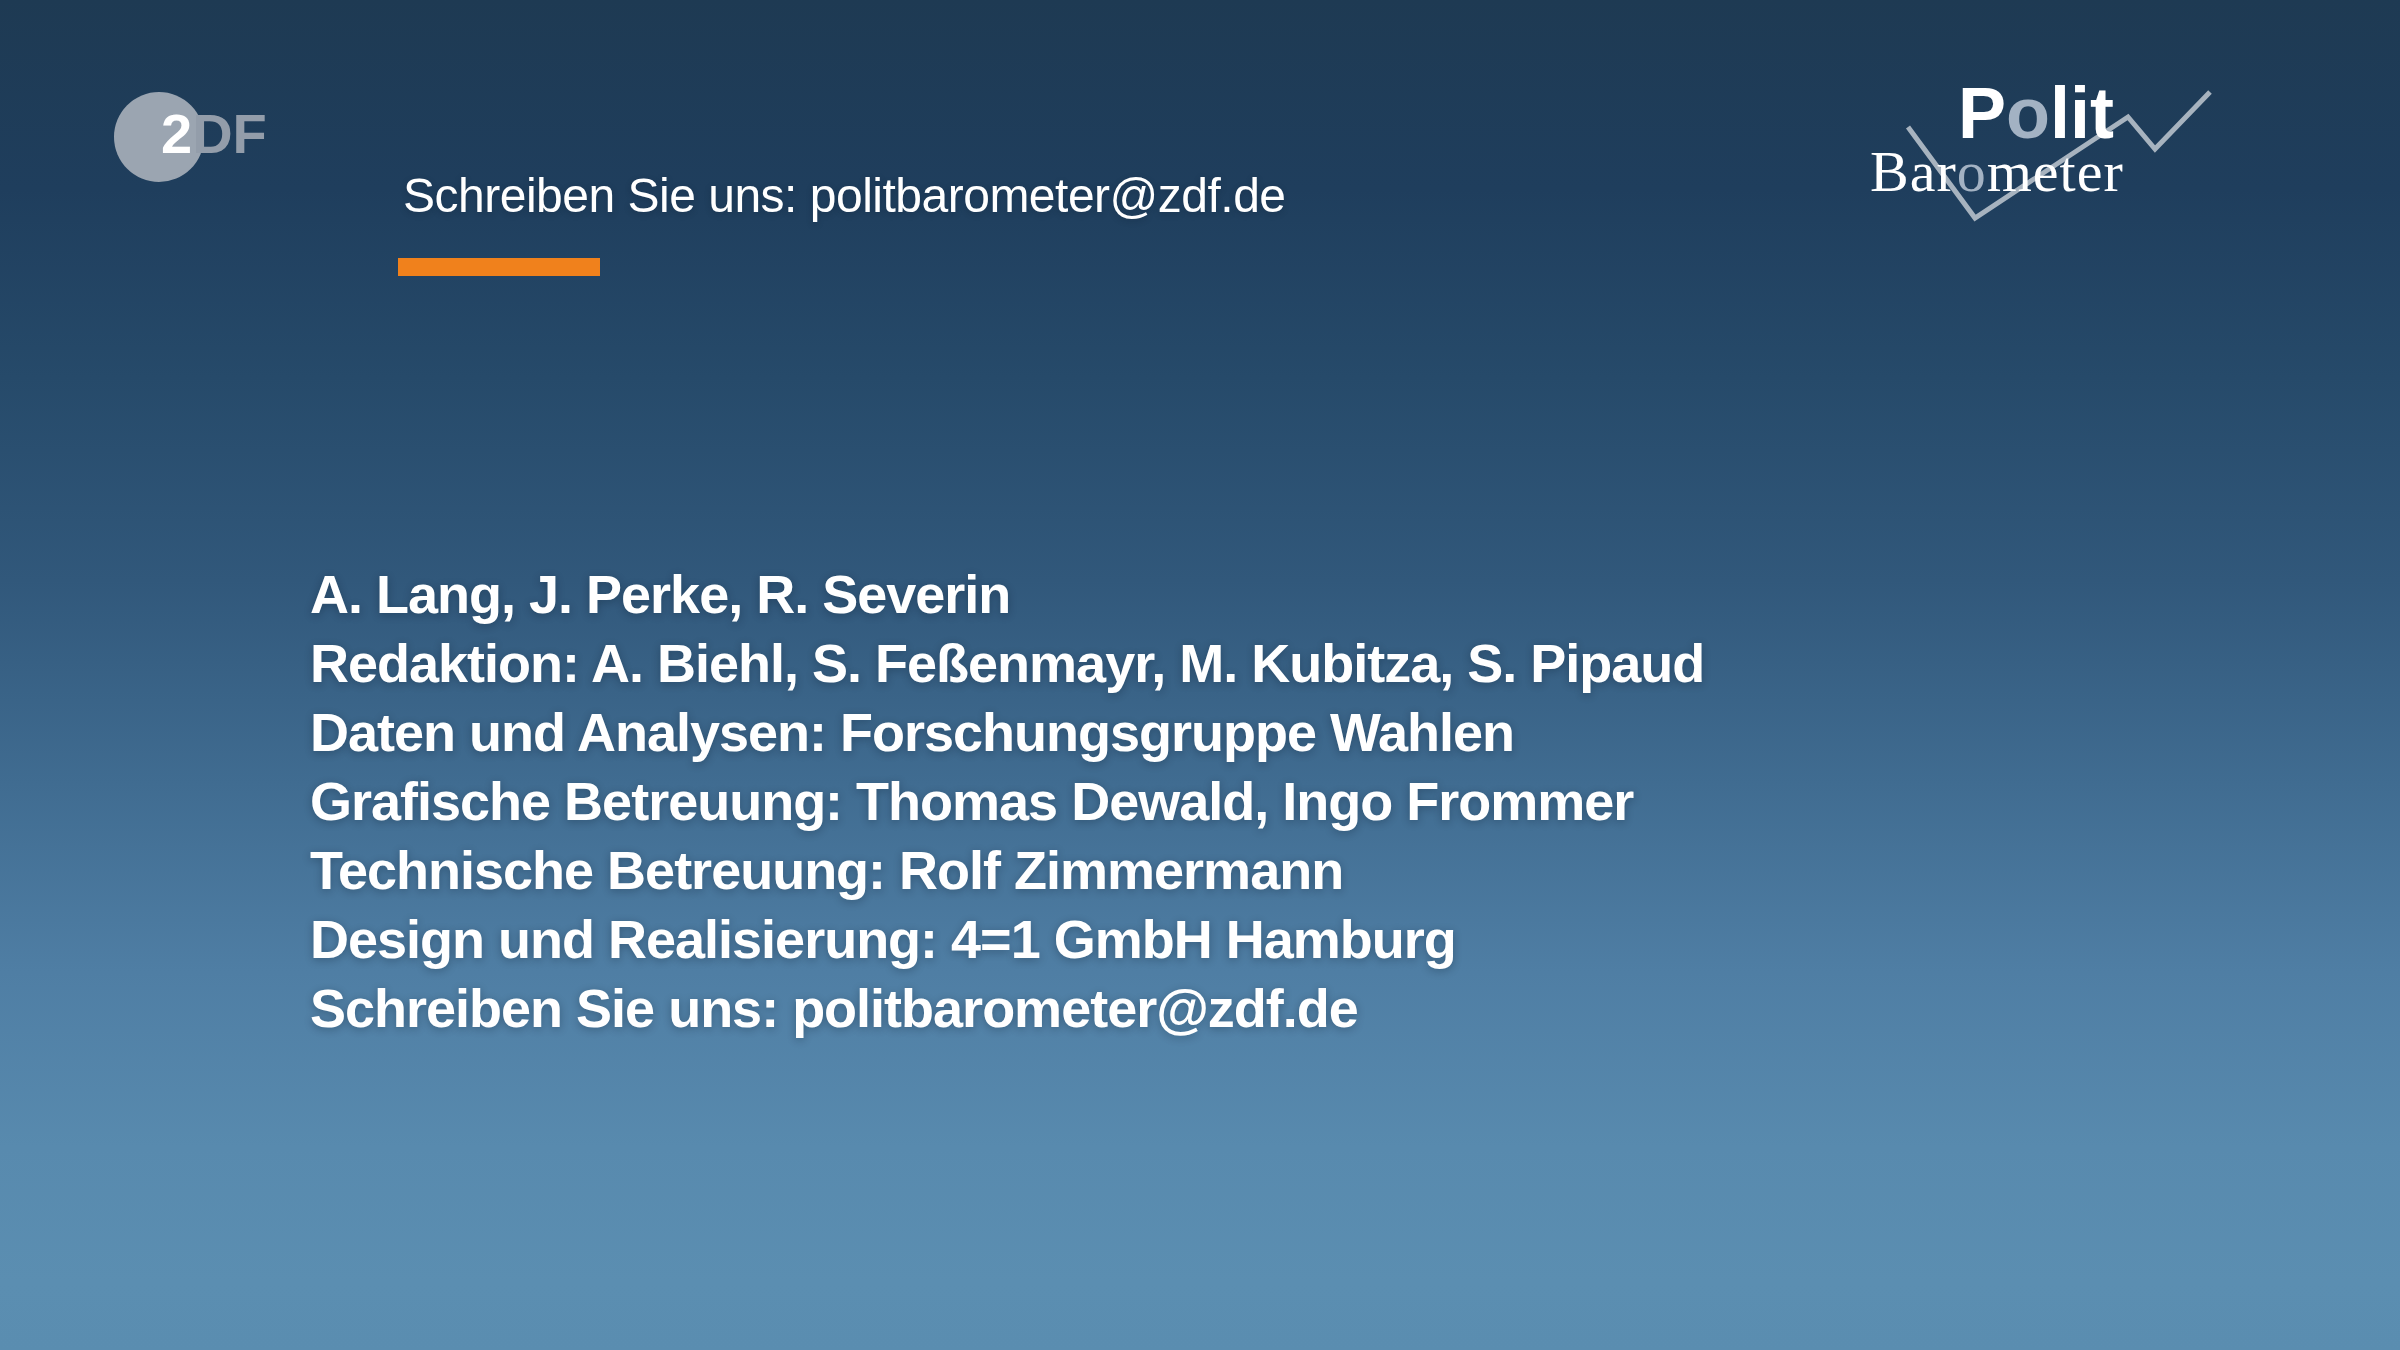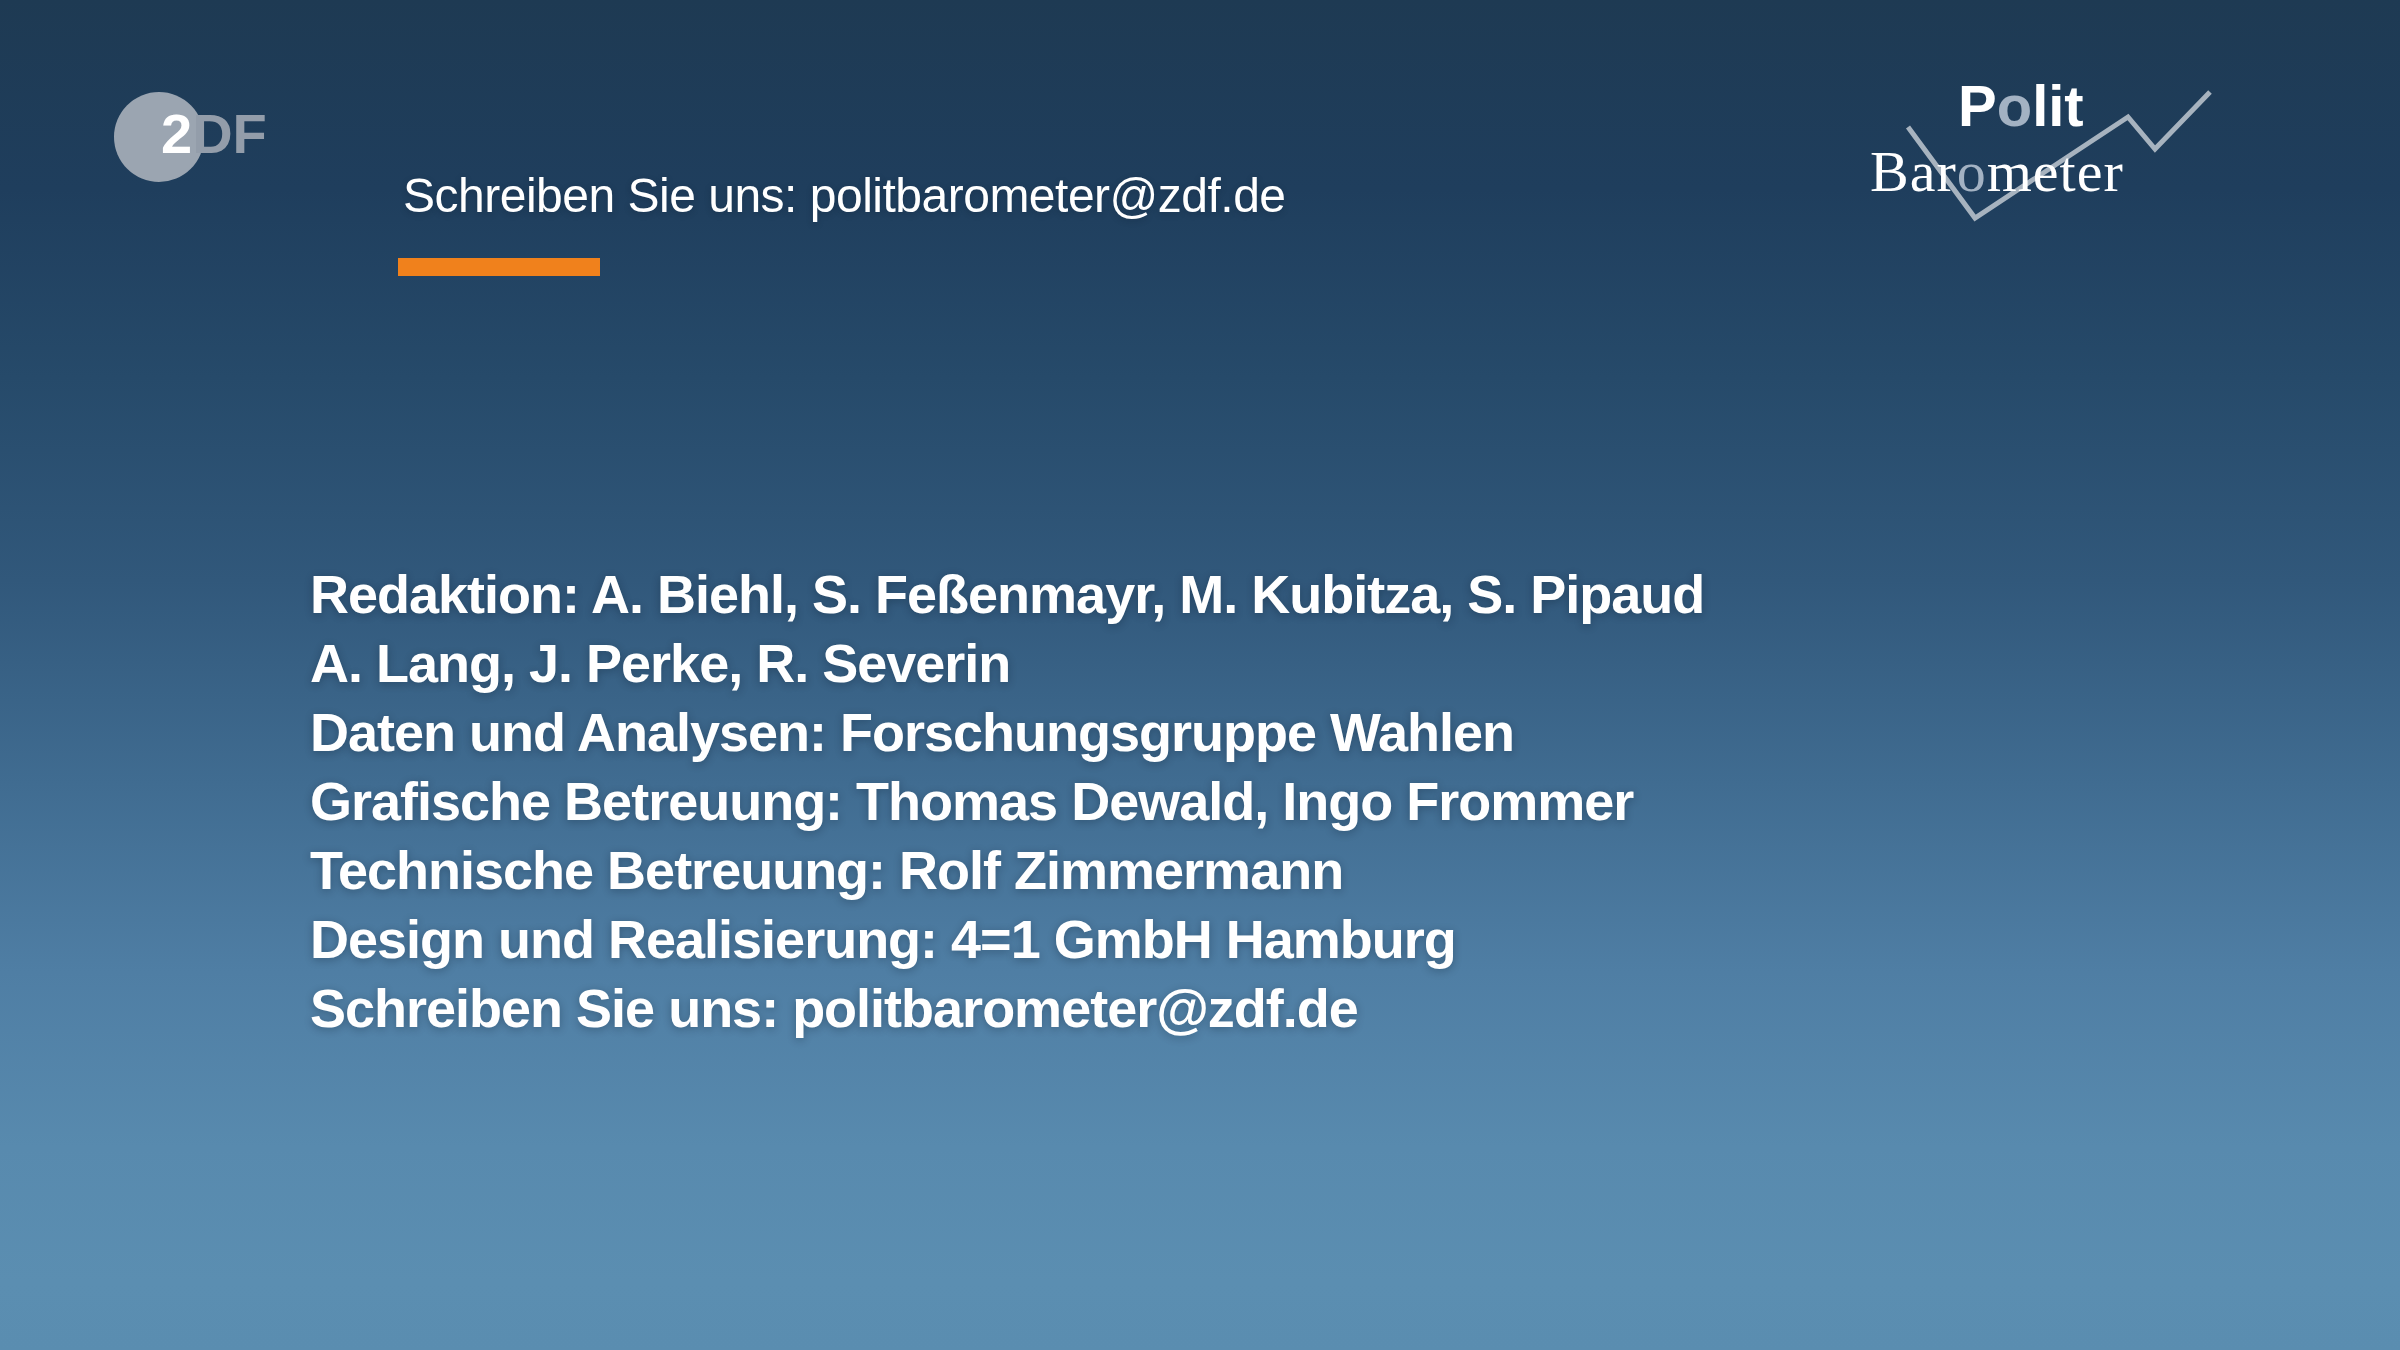--- a/index.html
+++ b/index.html
@@ -65,21 +65,21 @@
   .pb-logo { position: absolute; left: 0; top: 0; }
   .pb-check {
     position: absolute;
     left: 1900px; top: 85px;
     width: 320px; height: 140px;
     z-index: 1;
   }
   .pb-polit {
     position: absolute;
     left: 1958px; top: 77px;
-    font-size: 58px;
+    font-size: 72px;
     font-weight: 800;
     line-height: 1;
     letter-spacing: 0px;
     color: #ffffff;
     white-space: nowrap;
     z-index: 2;
   }
   .pb-barometer {
     position: absolute;
     left: 1870px; top: 143px;
@@ -126,20 +126,20 @@
   </svg>
   <div class="pb-polit">
     <span>P</span><span class="pb-o">o</span><span>lit</span>
   </div>
   <div class="pb-barometer">
     <span>Bar</span><span class="pb-o">o</span><span>meter</span>
   </div>
 </div>
 
 <div class="credits">
+  <div class="credit-line">A. Lang, J. Perke, R. Severin</div>
   <div class="credit-line">Redaktion: A. Biehl, S. Feßenmayr, M. Kubitza, S. Pipaud</div>
-  <div class="credit-line">A. Lang, J. Perke, R. Severin</div>
   <div class="credit-line">Daten und Analysen: Forschungsgruppe Wahlen</div>
   <div class="credit-line">Grafische Betreuung: Thomas Dewald, Ingo Frommer</div>
   <div class="credit-line">Technische Betreuung: Rolf Zimmermann</div>
   <div class="credit-line">Design und Realisierung: 4=1 GmbH Hamburg</div>
   <div class="credit-line">Schreiben Sie uns: politbarometer@zdf.de</div>
 </div>
 
 </body></html>

